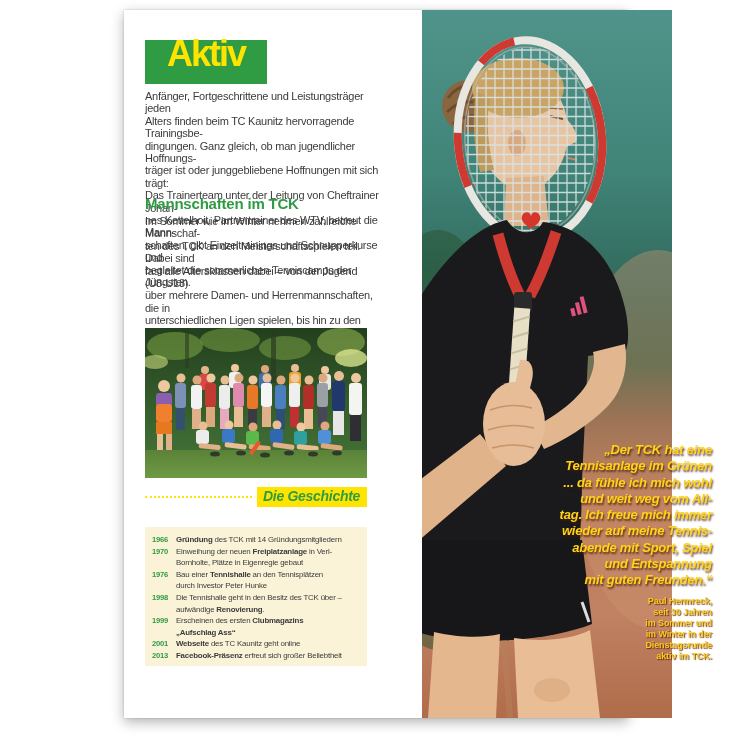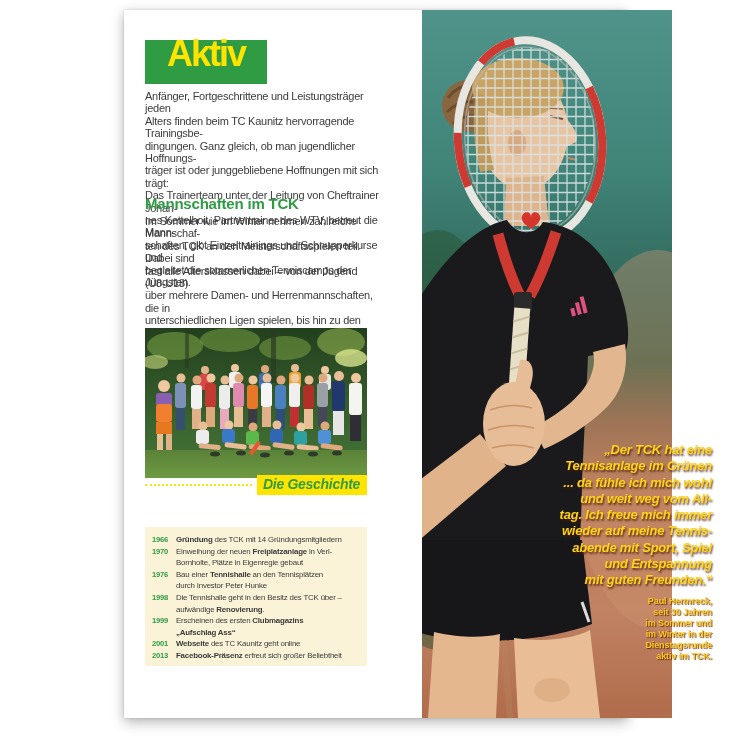--- a/index.html
+++ b/index.html
@@ -30,21 +30,21 @@
   .intro{top:80px;}
   .sec-head{
     position:absolute;left:21px;top:185px;margin:0;
     font-size:15px;font-weight:bold;color:var(--green,#2F9B43);letter-spacing:-0.2px;
   }
   .para2{top:205px;}
   .team-photo{
     position:absolute;left:21px;top:318px;width:222px;height:150px;overflow:hidden;
   }
   .hist-row{
-    position:absolute;left:21px;top:464px;width:222px;height:22px;
+    position:absolute;left:21px;top:476px;width:222px;height:22px;
     display:flex;align-items:center;
   }
   .dotted{flex:1;height:0;border-top:2px dotted var(--yellow,#FFE400);margin-right:5px;}
   .hist-head{
     background:var(--yellow,#FFE400);color:var(--green,#2F9B43);
     font-weight:bold;font-style:italic;font-size:14px;letter-spacing:-0.3px;
     padding:2px 7px 4px 6px;line-height:1;white-space:nowrap;
   }
   .timeline{
     position:absolute;left:21px;top:517px;width:222px;box-sizing:border-box;

